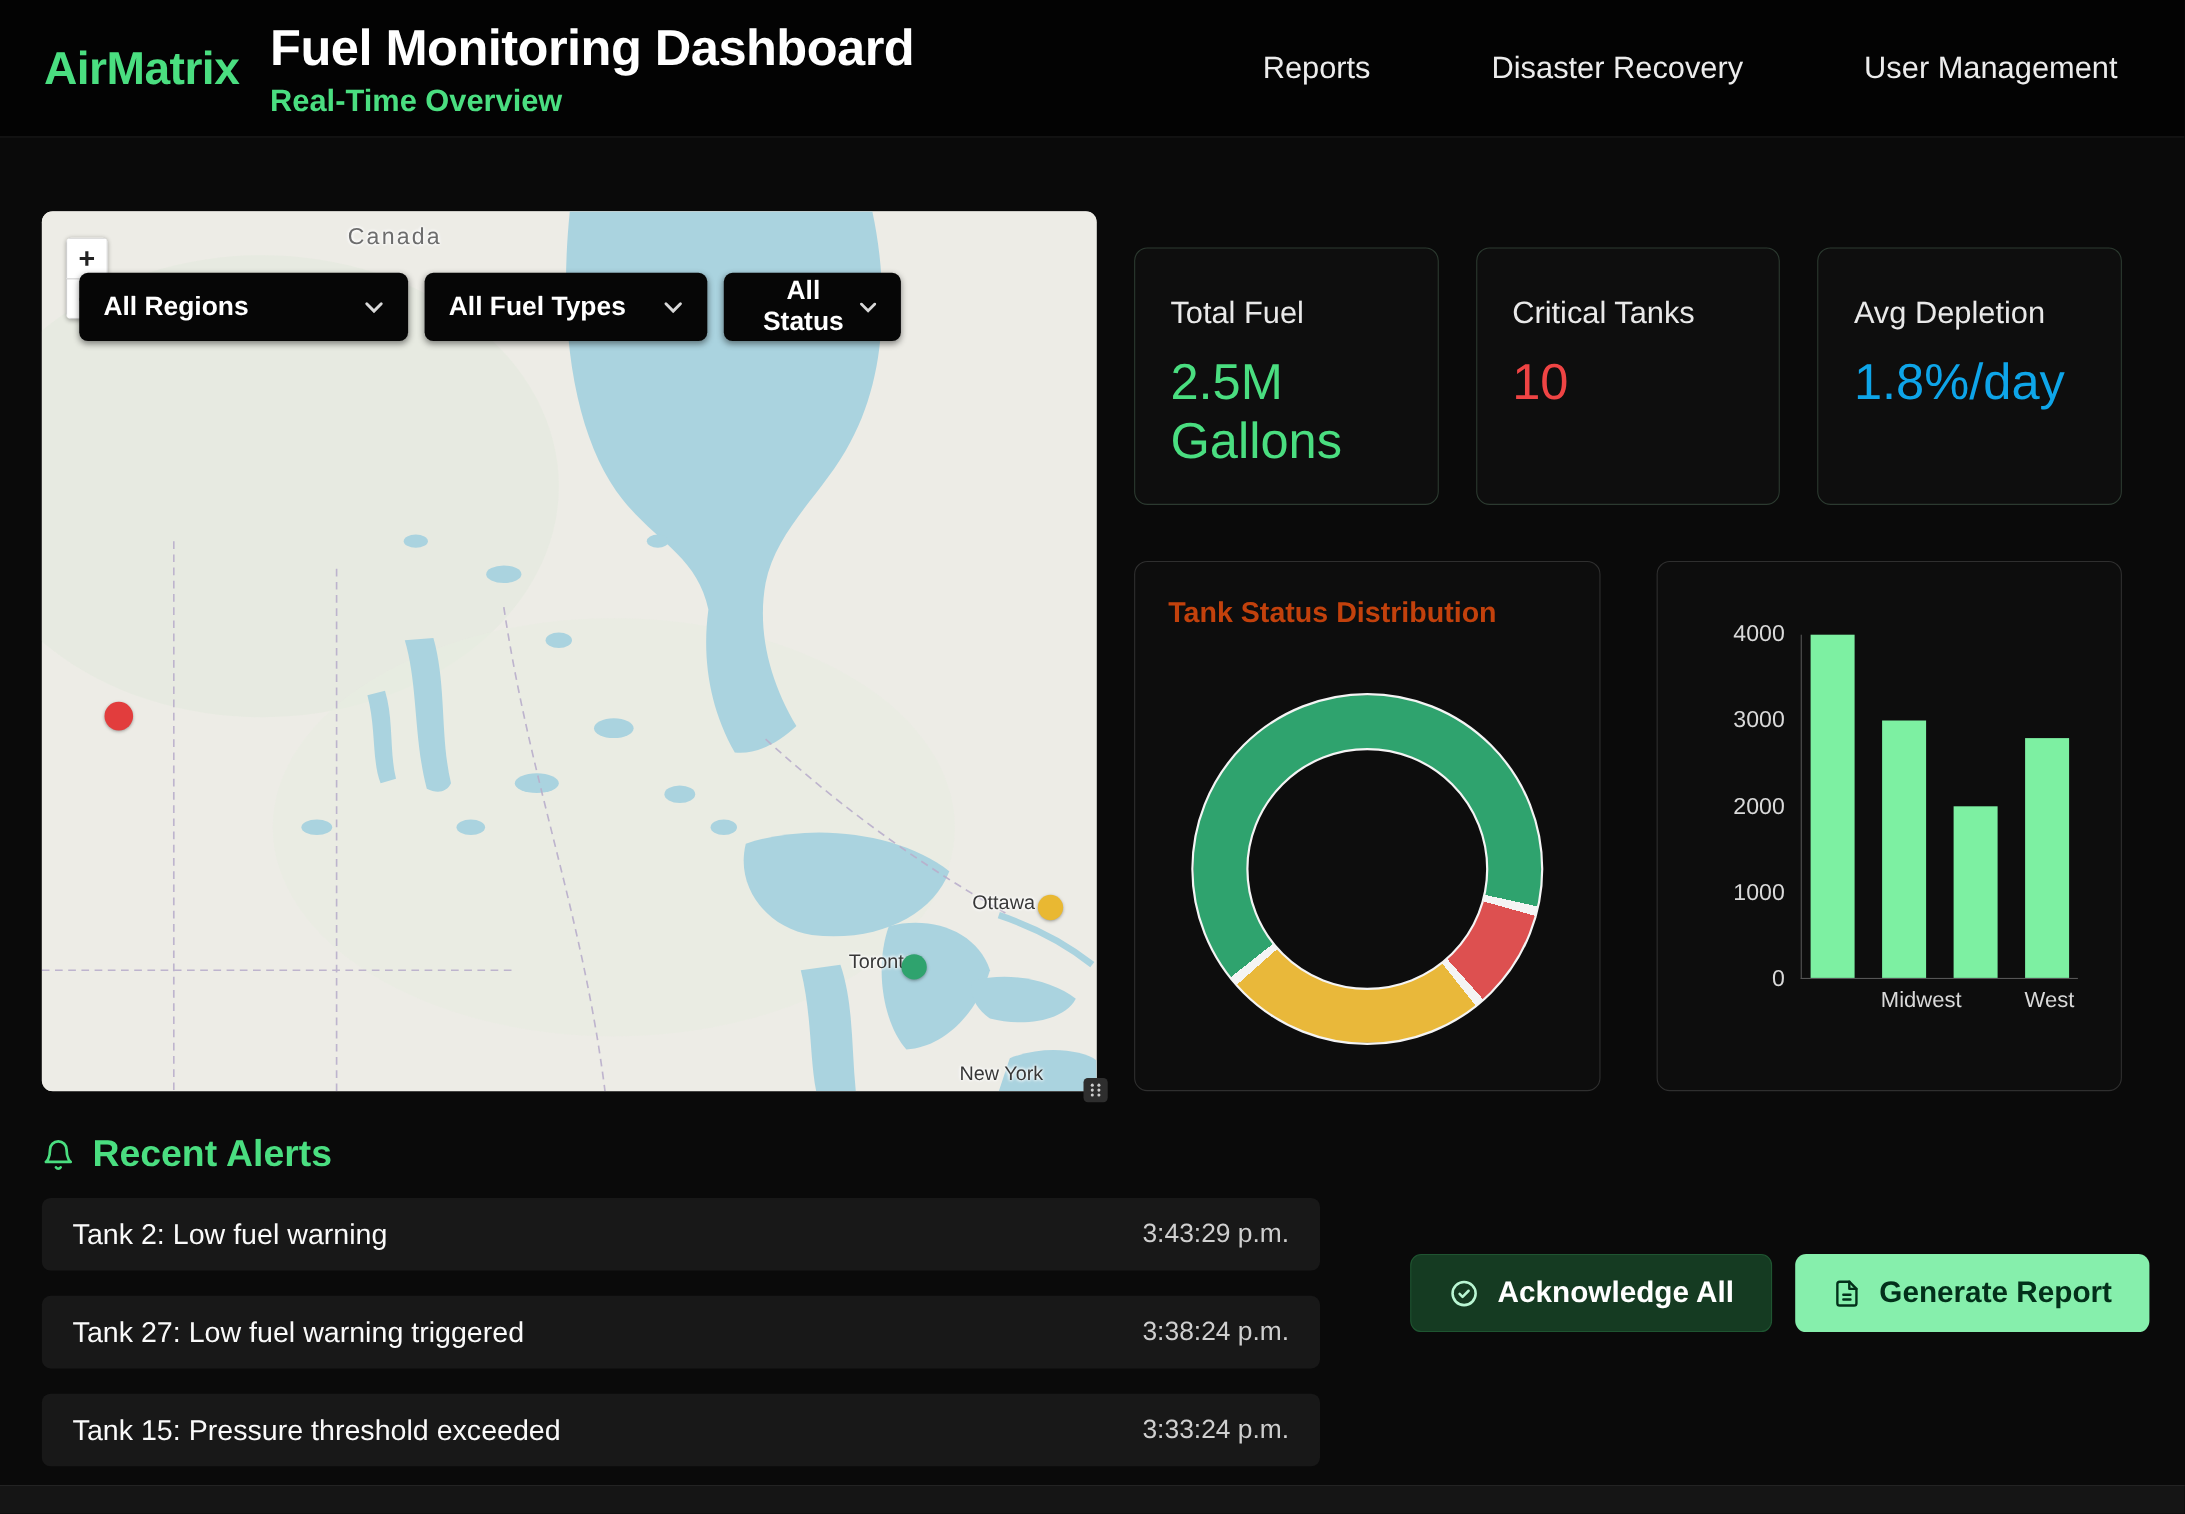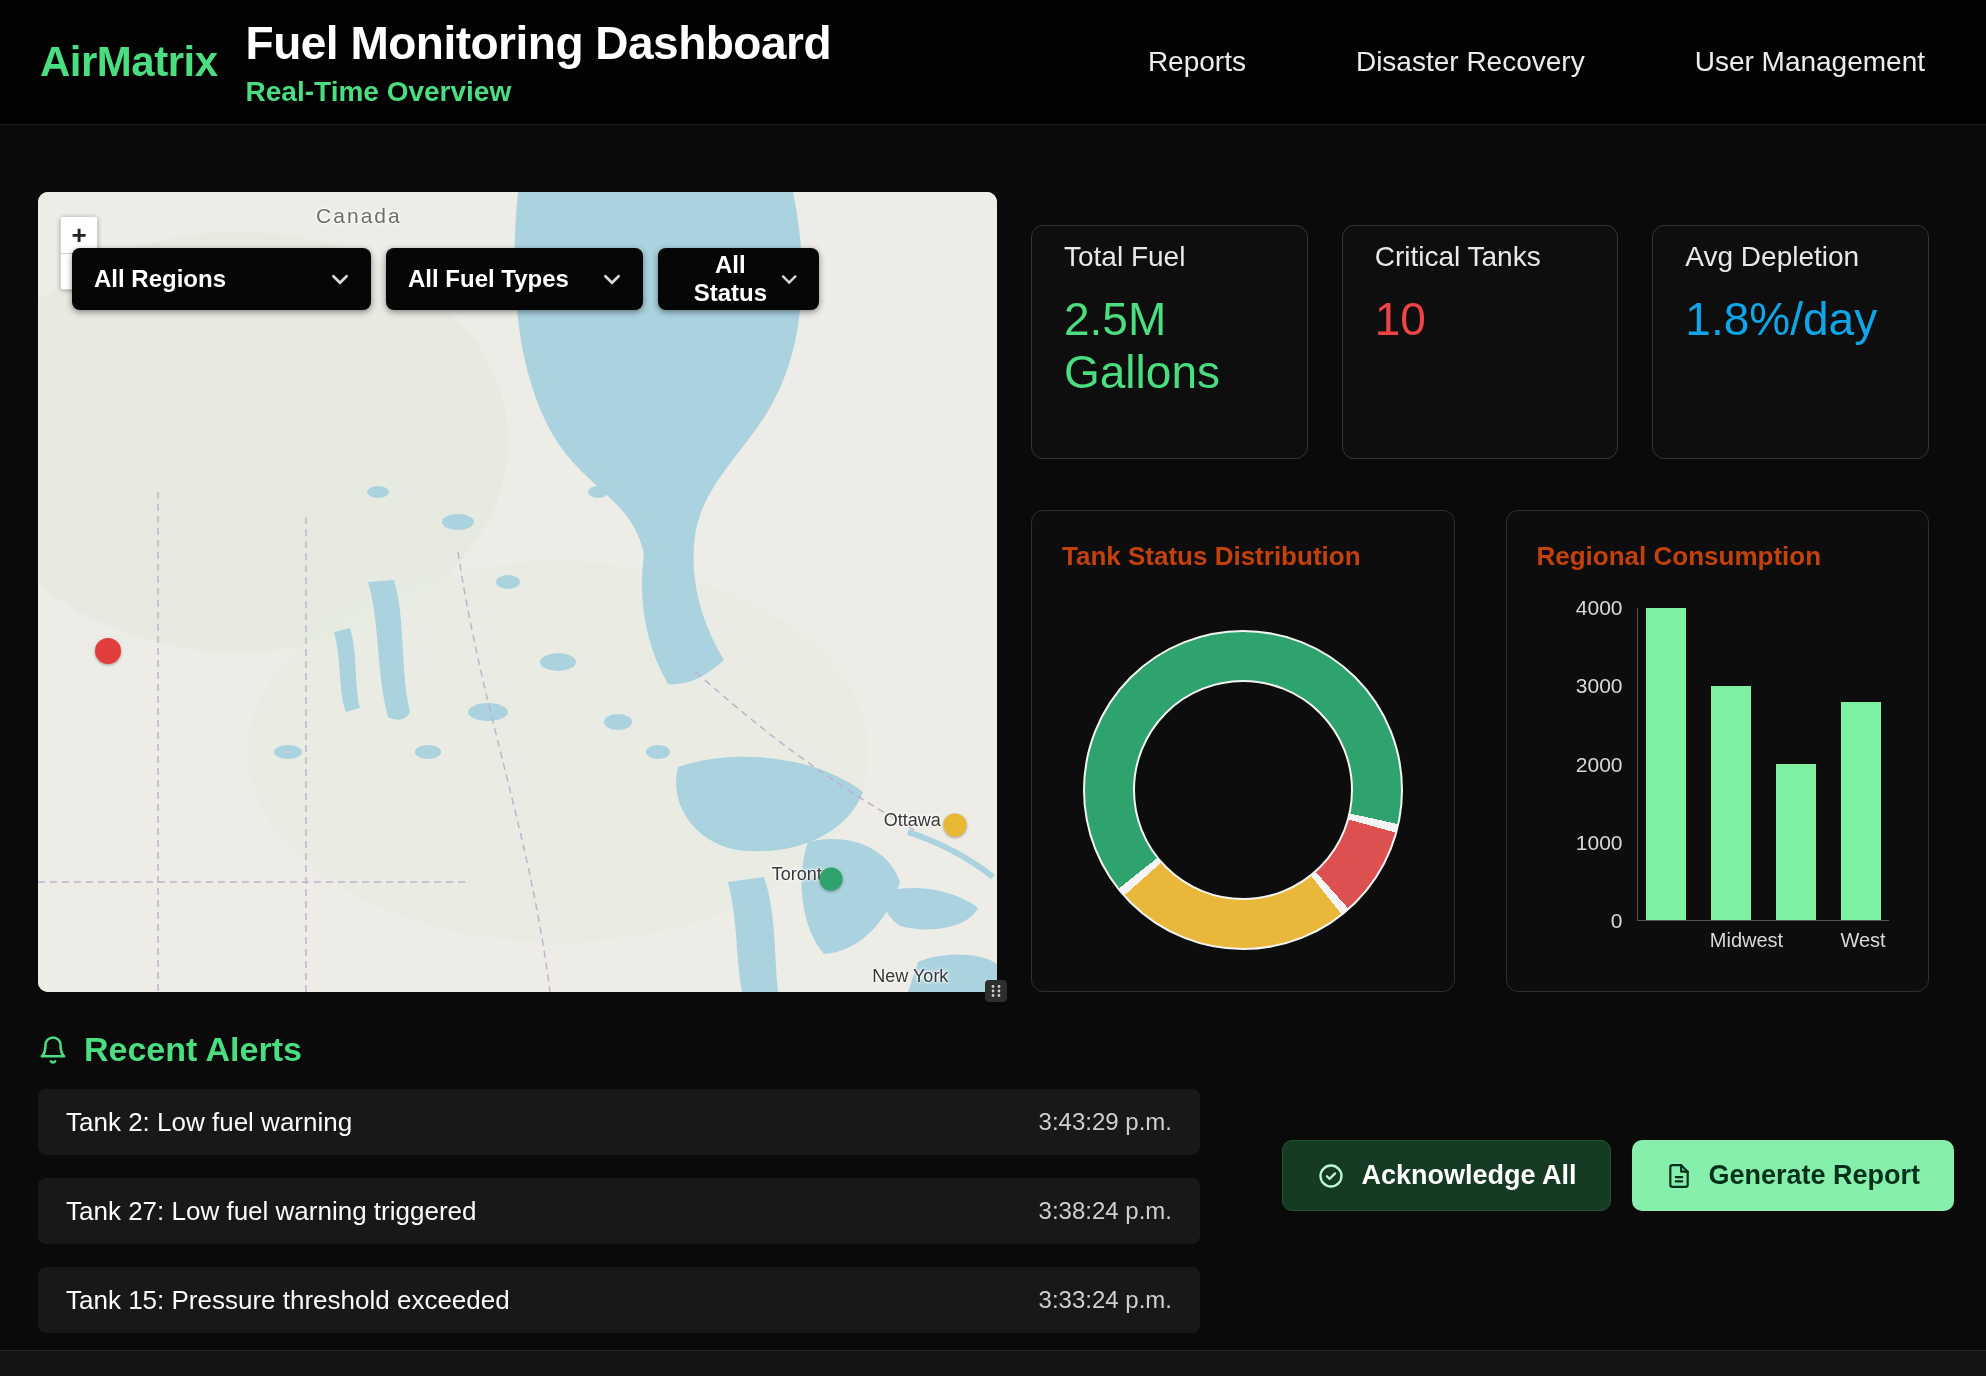--- a/index.html
+++ b/index.html
@@ -66,21 +66,21 @@
     width:22px; height:22px; background:#2e2e2e; border-radius:4px;
     display:flex; align-items:center; justify-content:center; cursor:grab;
   }
 
   
   .right-col { flex:1; padding-top:33px; display:flex; flex-direction:column; gap:51px; }
 
   .stats-row { display:flex; gap:34px; height:234px; }
   .stat-card {
     flex:1; background:#0e0e0e; border:1px solid #2c3a30; border-radius:12px;
-    padding:15px 32px;
+    padding:43px 32px;
   }
   .stat-label { font-size:28px; color:#e9e9e9; margin-bottom:20px; }
   .stat-value { font-size:46px; font-weight:400; line-height:1.15; overflow-wrap:anywhere; }
 
   .charts-row { display:flex; gap:51px; flex:1; }
   .chart-card {
     flex:1; background:#0d0d0d; border:1px solid #2f2f2f; border-radius:12px;
     padding:30px; position:relative;
   }
   .chart-card h3 { font-size:26px; font-weight:700; color:#c2410c; margin-bottom:24px; }
@@ -264,21 +264,20 @@
 
     <div class="charts-row">
       <div class="chart-card">
         <h3>Tank Status Distribution</h3>
         <div class="donut" style="background: conic-gradient(from -130deg, rgb(244, 244, 244) 0deg, rgb(244, 244, 244) 1.6deg, rgb(47, 163, 110) 1.6deg, rgb(47, 163, 110) 232.4deg, rgb(244, 244, 244) 232.4deg, rgb(244, 244, 244) 234deg, rgb(244, 244, 244) 234deg, rgb(244, 244, 244) 235.6deg, rgb(221, 80, 80) 235.6deg, rgb(221, 80, 80) 268.4deg, rgb(244, 244, 244) 268.4deg, rgb(244, 244, 244) 270deg, rgb(244, 244, 244) 270deg, rgb(244, 244, 244) 271.6deg, rgb(233, 184, 58) 271.6deg, rgb(233, 184, 58) 358.4deg, rgb(244, 244, 244) 358.4deg, rgb(244, 244, 244) 360deg);">
           <div class="donut-hole"></div>
         </div>
       </div>
 
       <div class="chart-card">
-        <h3>Regional Consumption</h3>
         <div class="bar-chart">
           <div class="bar-yaxis">
               <div class="ytick" style="bottom: 0%;">0</div>
               <div class="ytick" style="bottom: 25%;">1000</div>
               <div class="ytick" style="bottom: 50%;">2000</div>
               <div class="ytick" style="bottom: 75%;">3000</div>
               <div class="ytick" style="bottom: 100%;">4000</div>
             </div>
           <div class="plot-wrap">
             <div class="bar-plot">

